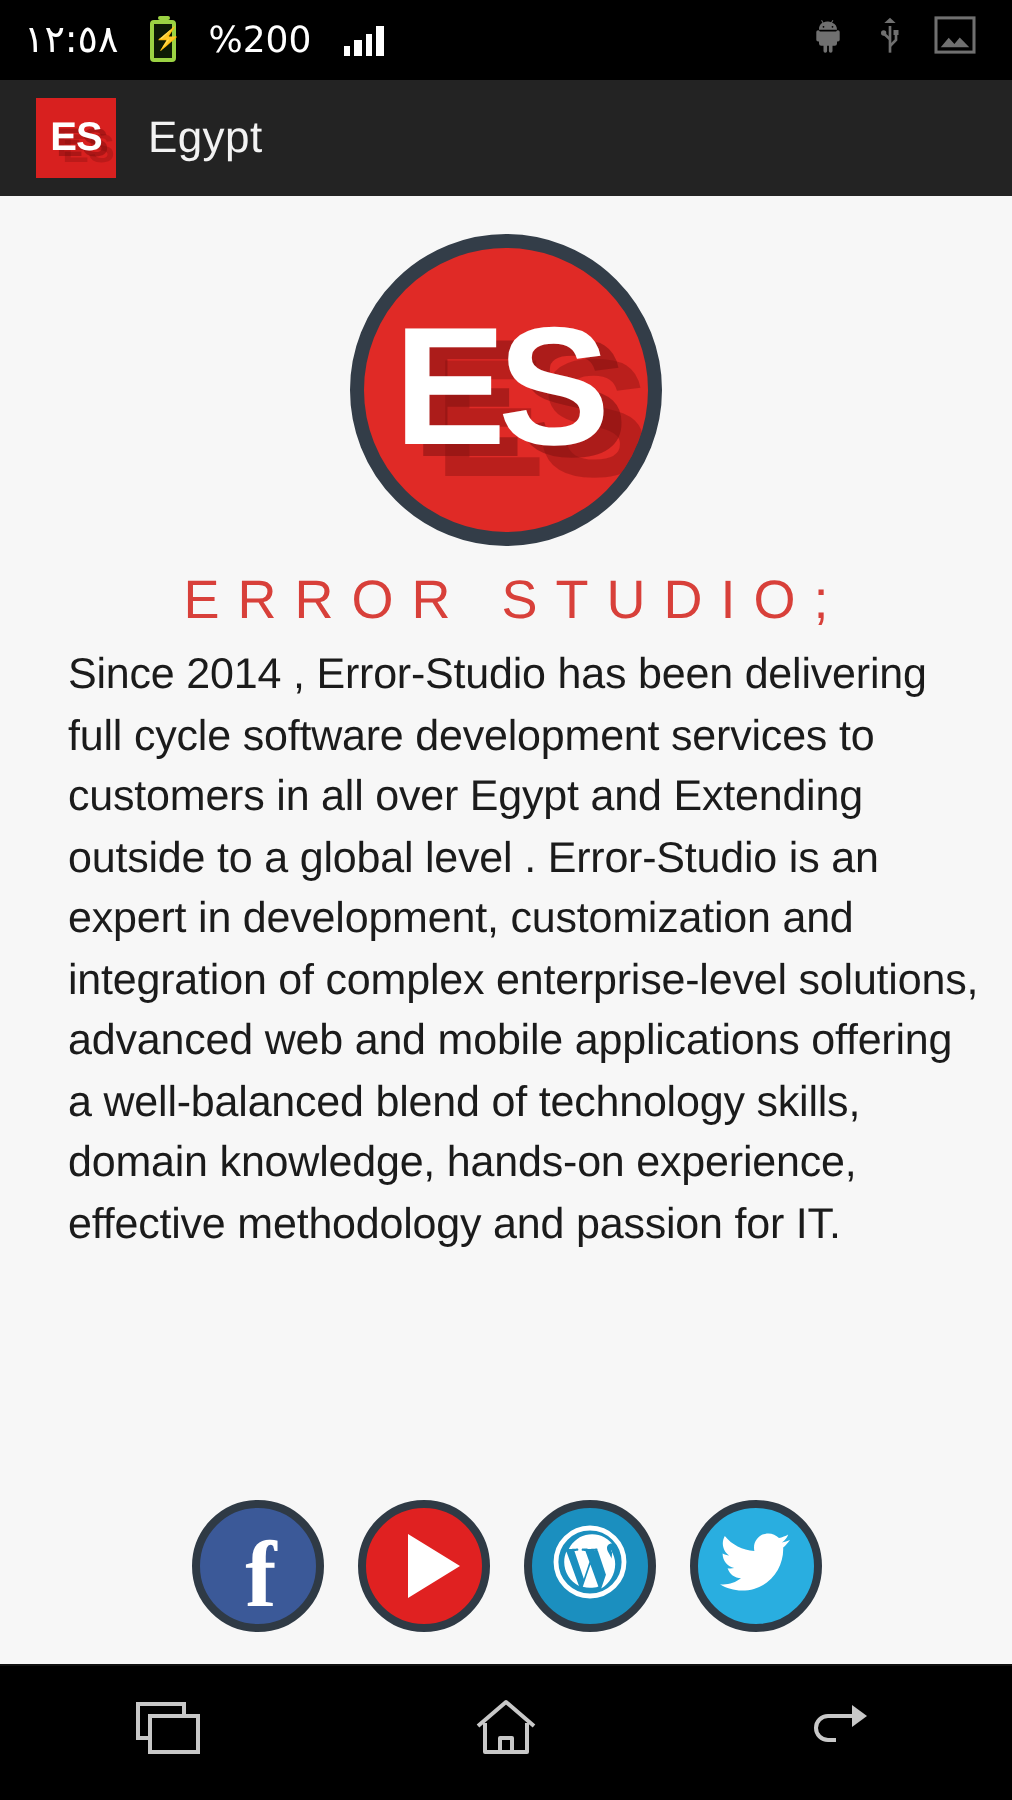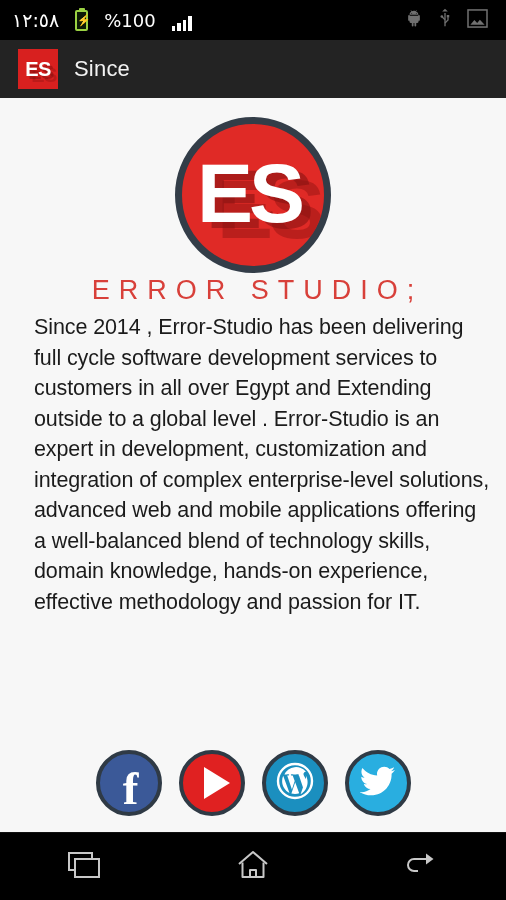--- a/index.html
+++ b/index.html
@@ -17,21 +17,21 @@
   }
 
   
   .statusbar {
     height:40px; flex:0 0 40px;
     background:#000;
     display:flex; align-items:center;
     padding:0 12px;
     position:relative;
   }
-  .sb-left { display:flex; align-items:flex-end; gap:16px; }
+  .sb-left { display:flex; align-items:center; gap:16px; }
   .sb-right { margin-left:auto; display:flex; align-items:center; gap:14px; padding-right:6px;}
   .sb-time {
     color:#fff; font-size:19px; letter-spacing:.5px;
     font-family:"DejaVu Sans", sans-serif;
   }
   .sb-batt-pct {
     color:#fff; font-size:18px;
     font-family:"DejaVu Sans", sans-serif;
     direction:rtl;
   }
@@ -119,21 +119,21 @@
     letter-spacing:-4px; line-height:1;
     transform:translate(16px,14px);
     pointer-events:none;
   }
 
   .brand-title {
     text-align:center;
     color:#d8403a;
     font-size:27px;
     letter-spacing:9px;
-    margin-top:2px;
+    margin-top:12px;
     padding-left:9px;
     font-weight:400;
   }
 
   .about-body {
     padding:6px 14px 0 14px;
     color:#1b1b1b;
     font-size:21.5px;
     line-height:30.5px;
     letter-spacing:-.1px;
@@ -186,21 +186,21 @@
 </style>
 </head>
 <body>
 
 <div id="screen">
 
   <div class="statusbar">
     <div class="sb-left">
       <span class="sb-time">١٢:٥٨</span>
       <span class="batt-icon"></span>
-      <span class="sb-batt-pct">%100</span>
+      <span class="sb-batt-pct">%200</span>
       <span class="signal">
           <i></i>
           <i></i>
           <i></i>
           <i></i>
         </span>
     </div>
     <div class="sb-right">
       <span class="sb-icon">
         <svg width="18" height="18" viewBox="0 0 24 24" fill="#b5b5b5">
@@ -223,21 +223,21 @@
           <path d="M3.5 16.5l4.2-5 3 3.2 2.8-3.4 5 5.2z" fill="#b5b5b5"></path>
         </svg>
       </span>
     </div>
   </div>
 
   <div class="appbar">
     <div class="appbar-logo">
       <span class="es">ES</span>
     </div>
-    <span class="appbar-title">Since</span>
+    <span class="appbar-title">Egypt</span>
   </div>
 
   <div class="content">
 
     <div class="logo-wrap">
       <div class="big-logo">
         <span class="shadow2">ES</span>
         <span class="shadow">ES</span>
         <span class="es-text">ES</span>
       </div>

